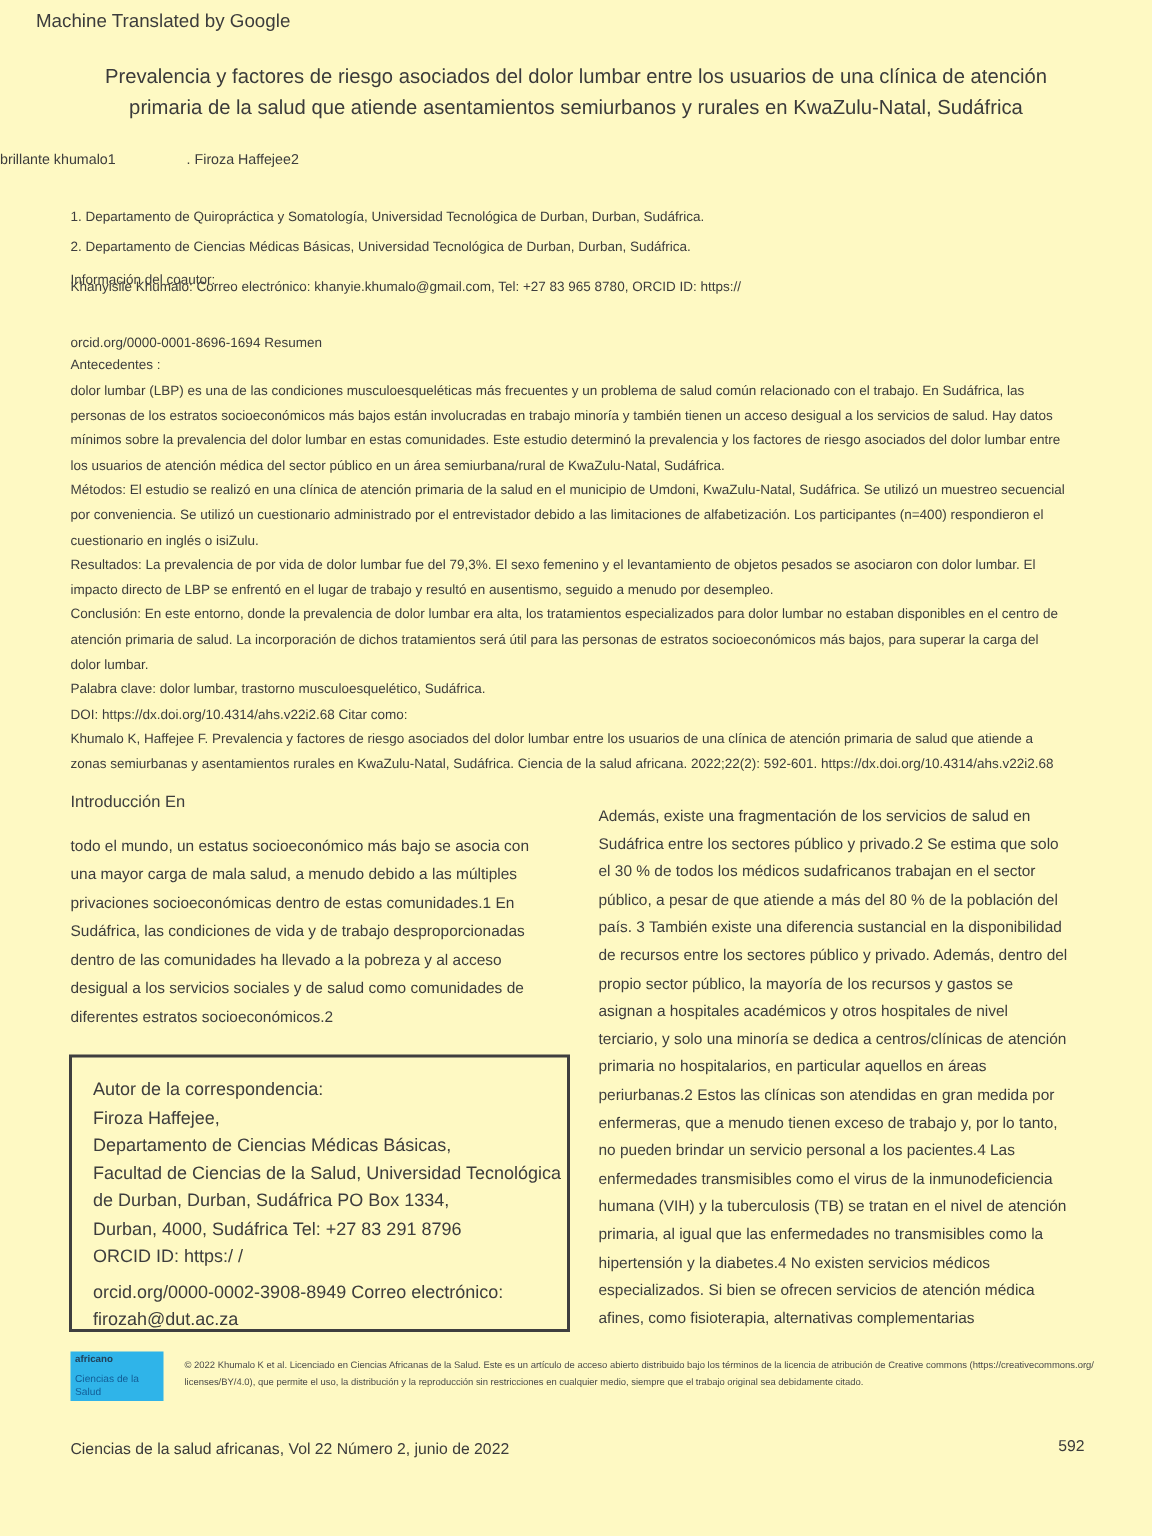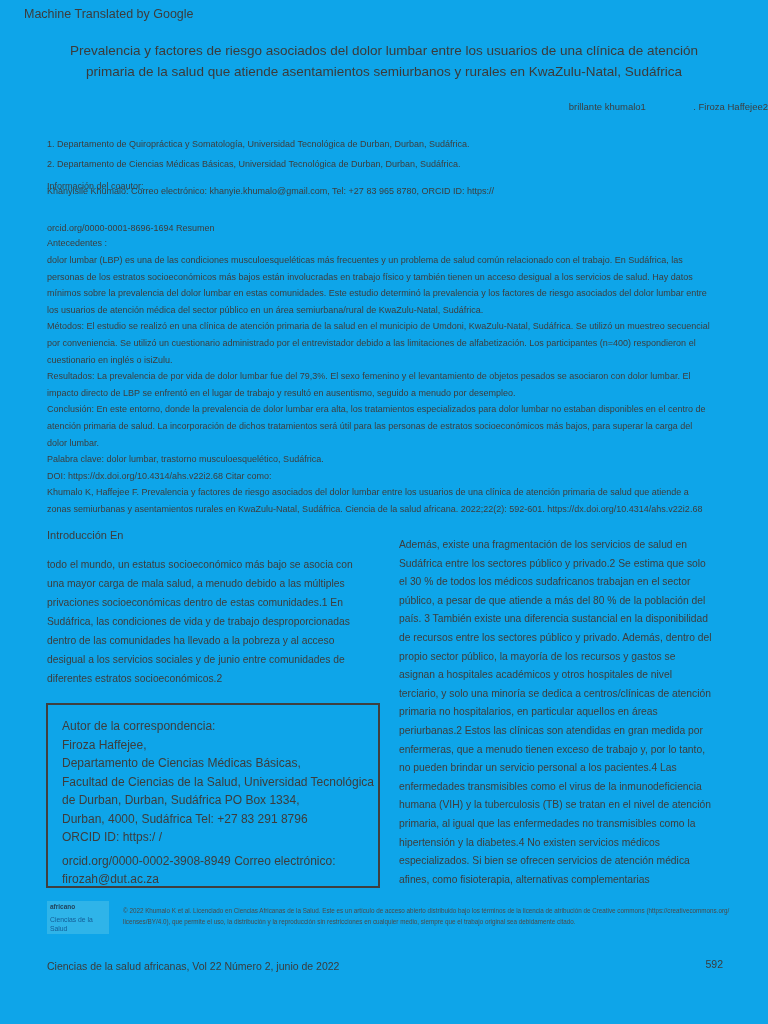--- a/index.html
+++ b/index.html
@@ -1,25 +1,25 @@
 <!DOCTYPE html>
 <html><head>
 <meta charset="utf-8">
 <style>
   html,body{margin:0;padding:0;background:#e8e8e8;}
   .page{
-    position:relative;width:768px;height:1024px;background:#0ea5e9;
+    position:relative;width:768px;height:1024px;background:#fef9c3;
     font-family:"Liberation Sans","DejaVu Sans",sans-serif;color:#3d3d3d;
     overflow:hidden;margin:0 auto;
   }
   .line{white-space:nowrap;}
   .mt-note{position:absolute;left:24px;top:7px;font-size:12.5px;color:#3c3c3c;}
   .title{position:absolute;left:40px;right:40px;top:40px;text-align:center;
          font-size:13.5px;line-height:21px;color:#3b3b3b;}
-  .authors{position:absolute;left:0;top:101px;width:100%;text-align:right;font-size:9.5px;color:#3d3d3d;}
+  .authors{position:absolute;left:0;top:101px;width:100%;text-align:left;font-size:9.5px;color:#3d3d3d;}
   .authors .gap{display:inline-block;width:42px;}
   .affiliations{position:absolute;left:47px;top:134px;font-size:9px;line-height:20px;}
   .coauthor-label{position:absolute;left:47px;top:181px;font-size:9px;}
   .coauthor-l1{position:absolute;left:47px;top:186px;font-size:9px;}
   .coauthor-l2{position:absolute;left:47px;top:223px;font-size:9px;}
   .coauthor-l3{position:absolute;left:47px;top:238px;font-size:9px;}
   .abstract{position:absolute;left:47px;top:252px;font-size:9px;line-height:16.6px;}
   .col-left{position:absolute;left:47px;top:526px;width:332px;font-size:10.3px;line-height:19px;}
   .col-left .heading{font-size:11px;margin-bottom:10px;}
   .col-right{position:absolute;left:399px;top:536px;width:332px;font-size:10.3px;line-height:18.6px;}
@@ -58,21 +58,21 @@
     <div class="line">2. Departamento de Ciencias Médicas Básicas, Universidad Tecnológica de Durban, Durban, Sudáfrica.</div>
   </div>
 
   <div class="coauthor-label line">Información del coautor:</div>
   <div class="coauthor-l1 line">Khanyisile Khumalo: Correo electrónico: khanyie.khumalo@gmail.com, Tel: +27 83 965 8780, ORCID ID: https://</div>
   <div class="coauthor-l2 line">orcid.org/0000-0001-8696-1694 Resumen</div>
   <div class="coauthor-l3 line">Antecedentes :</div>
 
   <div class="abstract">
     <div class="line">dolor lumbar (LBP) es una de las condiciones musculoesqueléticas más frecuentes y un problema de salud común relacionado con el trabajo. En Sudáfrica, las</div>
-    <div class="line">personas de los estratos socioeconómicos más bajos están involucradas en trabajo físico y también tienen un acceso desigual a los servicios de salud. Hay datos</div>
+    <div class="line">personas de los estratos socioeconómicos más bajos están involucradas en trabajo minoría y también tienen un acceso desigual a los servicios de salud. Hay datos</div>
     <div class="line">mínimos sobre la prevalencia del dolor lumbar en estas comunidades. Este estudio determinó la prevalencia y los factores de riesgo asociados del dolor lumbar entre</div>
     <div class="line">los usuarios de atención médica del sector público en un área semiurbana/rural de KwaZulu-Natal, Sudáfrica.</div>
     <div class="line">Métodos: El estudio se realizó en una clínica de atención primaria de la salud en el municipio de Umdoni, KwaZulu-Natal, Sudáfrica. Se utilizó un muestreo secuencial</div>
     <div class="line">por conveniencia. Se utilizó un cuestionario administrado por el entrevistador debido a las limitaciones de alfabetización. Los participantes (n=400) respondieron el</div>
     <div class="line">cuestionario en inglés o isiZulu.</div>
     <div class="line">Resultados: La prevalencia de por vida de dolor lumbar fue del 79,3%. El sexo femenino y el levantamiento de objetos pesados se asociaron con dolor lumbar. El</div>
     <div class="line">impacto directo de LBP se enfrentó en el lugar de trabajo y resultó en ausentismo, seguido a menudo por desempleo.</div>
     <div class="line">Conclusión: En este entorno, donde la prevalencia de dolor lumbar era alta, los tratamientos especializados para dolor lumbar no estaban disponibles en el centro de</div>
     <div class="line">atención primaria de salud. La incorporación de dichos tratamientos será útil para las personas de estratos socioeconómicos más bajos, para superar la carga del</div>
     <div class="line">dolor lumbar.</div>
@@ -82,21 +82,21 @@
     <div class="line">zonas semiurbanas y asentamientos rurales en KwaZulu-Natal, Sudáfrica. Ciencia de la salud africana. 2022;22(2): 592-601. https://dx.doi.org/10.4314/ahs.v22i2.68</div>
   </div>
 
   <div class="col-left">
     <div class="heading line">Introducción En</div>
     <div class="line">todo el mundo, un estatus socioeconómico más bajo se asocia con</div>
     <div class="line">una mayor carga de mala salud, a menudo debido a las múltiples</div>
     <div class="line">privaciones socioeconómicas dentro de estas comunidades.1 En</div>
     <div class="line">Sudáfrica, las condiciones de vida y de trabajo desproporcionadas</div>
     <div class="line">dentro de las comunidades ha llevado a la pobreza y al acceso</div>
-    <div class="line">desigual a los servicios sociales y de junio entre comunidades de</div>
+    <div class="line">desigual a los servicios sociales y de salud como comunidades de</div>
     <div class="line">diferentes estratos socioeconómicos.2</div>
   </div>
 
   <div class="col-right">
     <div class="line">Además, existe una fragmentación de los servicios de salud en</div>
     <div class="line">Sudáfrica entre los sectores público y privado.2 Se estima que solo</div>
     <div class="line">el 30 % de todos los médicos sudafricanos trabajan en el sector</div>
     <div class="line">público, a pesar de que atiende a más del 80 % de la población del</div>
     <div class="line">país. 3 También existe una diferencia sustancial en la disponibilidad</div>
     <div class="line">de recursos entre los sectores público y privado. Además, dentro del</div>

